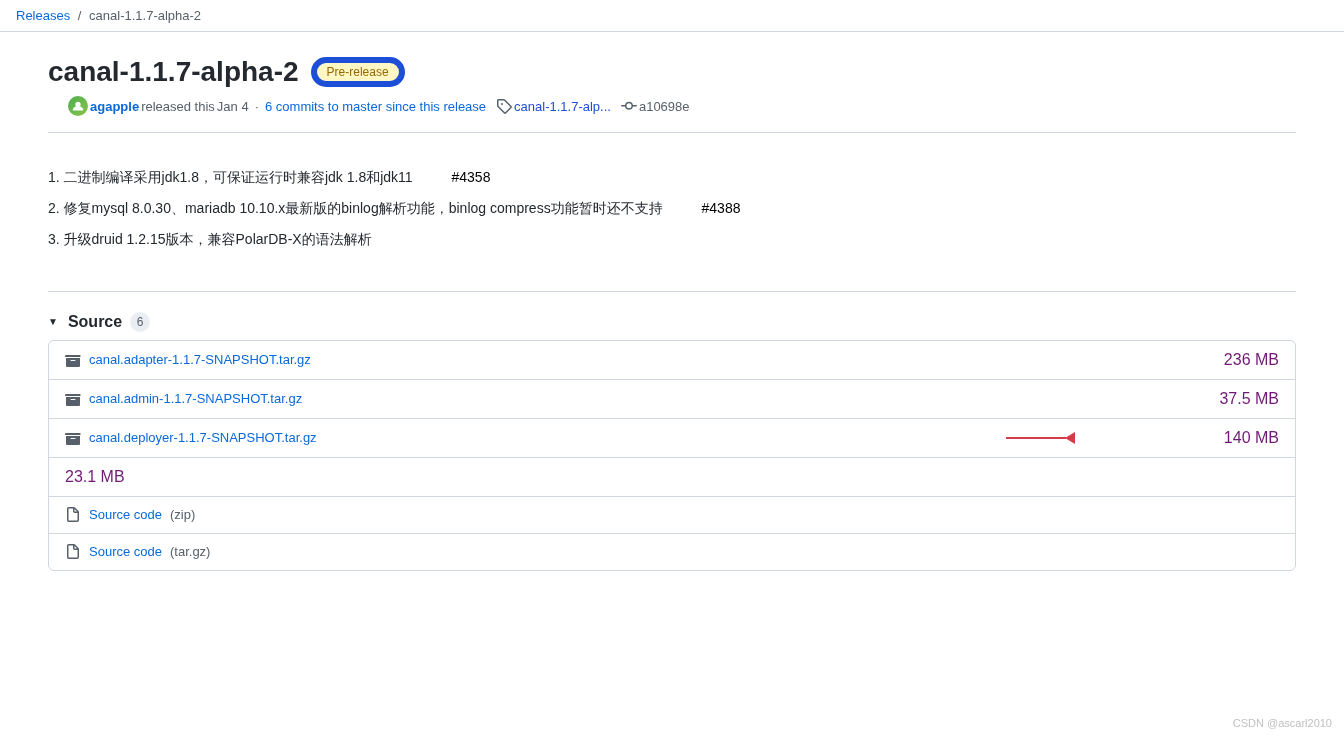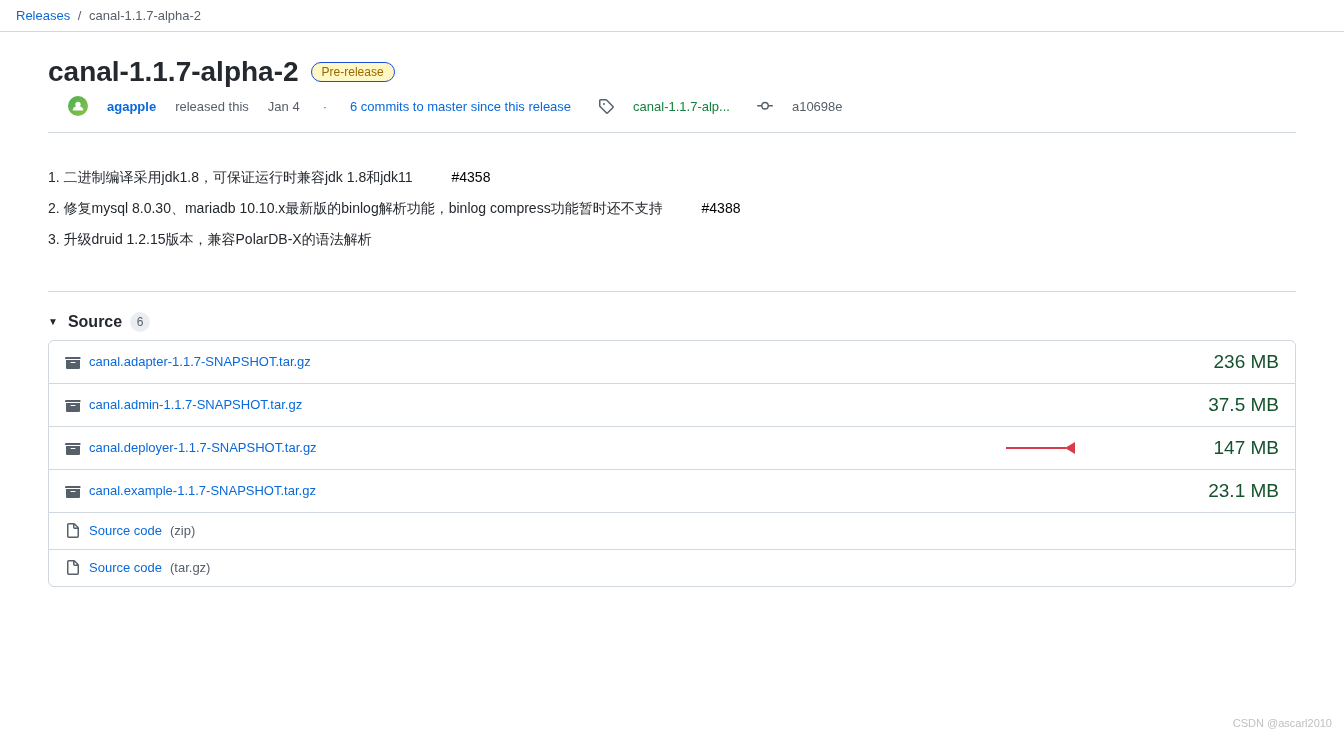--- a/index.html
+++ b/index.html
@@ -39,34 +39,34 @@
     }
     .release-title {
       font-size: 28px;
       font-weight: 600;
       color: #24292f;
     }
     .pre-release-badge {
       display: inline-flex;
       align-items: center;
       padding: 2px 10px;
-      border: 1px solid #1d4ed8;
+      border: 6px solid #1d4ed8;
       border-radius: 20px;
       font-size: 12px;
       font-weight: 500;
       color: #9a6700;
       background: #fff8c5;
       white-space: nowrap;
     }
 
     
     .release-meta {
       display: flex;
       align-items: center;
-      gap: 19px;
+      gap: 2px;
       margin-bottom: 4px;
       font-size: 13px;
       color: #57606a;
       padding-left: 20px;
     }
     .avatar-img {
       width: 20px;
       height: 20px;
       border-radius: 50%;
       background: linear-gradient(135deg, #4caf50, #8bc34a);
@@ -75,21 +75,21 @@
       justify-content: center;
       font-size: 10px;
     }
     .release-meta .author { color: #0969da; font-weight: 600; }
     .release-meta .commits { color: #0969da; }
     .tag-icon, .commit-icon {
       display: inline-flex;
       align-items: center;
       color: #57606a;
     }
-    .tag-ref { color: #15803d; }
+    .tag-ref { color: #1d4ed8; }
 
     
     .divider {
       border: none;
       border-top: 1px solid #d0d7de;
       margin: 16px 0;
     }
 
     
     .release-notes {
@@ -152,21 +152,21 @@
       display: flex;
       align-items: center;
       gap: 8px;
     }
     .asset-icon {
       width: 16px;
       height: 16px;
       flex-shrink: 0;
     }
     .asset-name { color: #0969da; text-align: right; }
-    .asset-size { color: #14532d; font-size: 19px; }
+    .asset-size { color: #701a75; font-size: 16px; }
 
     
     .red-arrow {
       position: absolute;
       right: 220px;
       top: 50%;
       transform: translateY(-50%);
       display: flex;
       align-items: center;
       gap: 0;
@@ -284,33 +284,27 @@
     <span class="asset-size">37.5 MB</span>
 
   </div>
       <div class="asset-item" style="position: relative;">
     <div class="asset-left">
       <svg class="asset-icon" viewBox="0 0 16 16" fill="#57606a">
       <path d="M.5 3.5a.5.5 0 0 1 .5-.5h14a.5.5 0 0 1 .5.5v1a.5.5 0 0 1-.5.5H.5a.5.5 0 0 1-.5-.5v-1ZM1 6h14v8a1 1 0 0 1-1 1H2a1 1 0 0 1-1-1V6Zm5 2a.5.5 0 0 0 0 1h4a.5.5 0 0 0 0-1H6Z"></path>
     </svg>
       <a href="#" class="asset-name">canal.deployer-1.1.7-SNAPSHOT.tar.gz</a>
     </div>
-    <span class="asset-size">147 MB</span>
+    <span class="asset-size">140 MB</span>
     <span class="red-arrow">
       <span class="arrow-line"></span>
       <span class="arrow-head"></span>
     </span>
   </div>
       <div class="asset-item" style="position: relative;">
-    <div class="asset-left">
-      <svg class="asset-icon" viewBox="0 0 16 16" fill="#57606a">
-      <path d="M.5 3.5a.5.5 0 0 1 .5-.5h14a.5.5 0 0 1 .5.5v1a.5.5 0 0 1-.5.5H.5a.5.5 0 0 1-.5-.5v-1ZM1 6h14v8a1 1 0 0 1-1 1H2a1 1 0 0 1-1-1V6Zm5 2a.5.5 0 0 0 0 1h4a.5.5 0 0 0 0-1H6Z"></path>
-    </svg>
-      <a href="#" class="asset-name">canal.example-1.1.7-SNAPSHOT.tar.gz</a>
-    </div>
     <span class="asset-size">23.1 MB</span>
 
   </div>
       <div class="asset-item" style="position: relative;">
     <div class="asset-left">
       <svg class="asset-icon" viewBox="0 0 16 16" fill="#57606a">
       <path d="M3.75 1.5a.25.25 0 0 0-.25.25v11.5c0 .138.112.25.25.25h8.5a.25.25 0 0 0 .25-.25V6H9.75A1.75 1.75 0 0 1 8 4.25V1.5H3.75Zm5.75.56v2.19c0 .138.112.25.25.25h2.19L9.5 2.06ZM2 1.75C2 .784 2.784 0 3.75 0h5.086c.464 0 .909.184 1.237.513l3.414 3.414c.329.328.513.773.513 1.237v8.086A1.75 1.75 0 0 1 12.25 15h-8.5A1.75 1.75 0 0 1 2 13.25V1.75Z"></path>
     </svg>
       <a href="#" class="asset-name">Source code</a> 
           <span style="color:#57606a;text-align:right;">(zip)</span>

